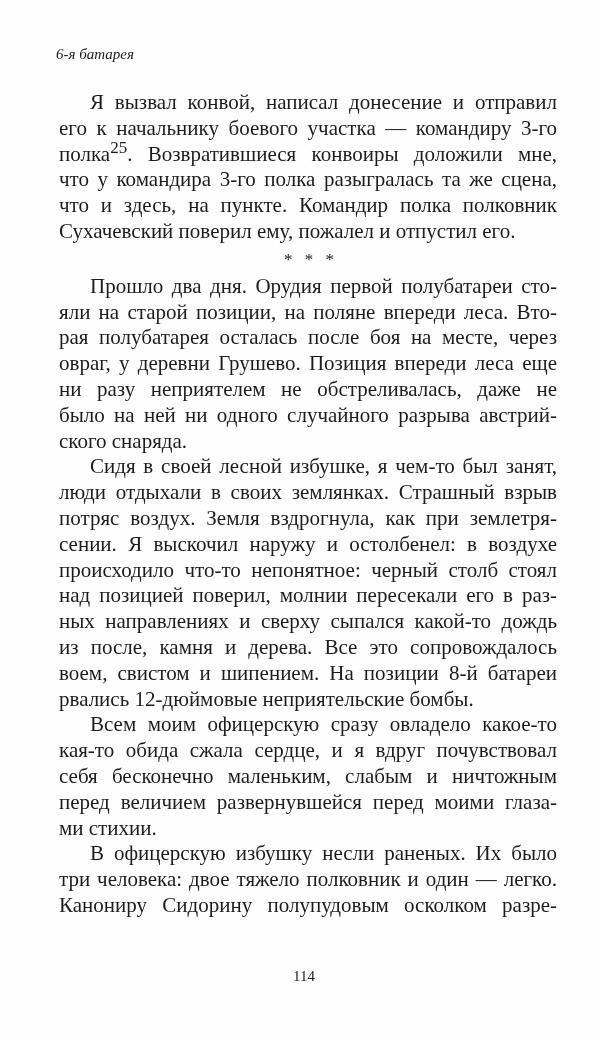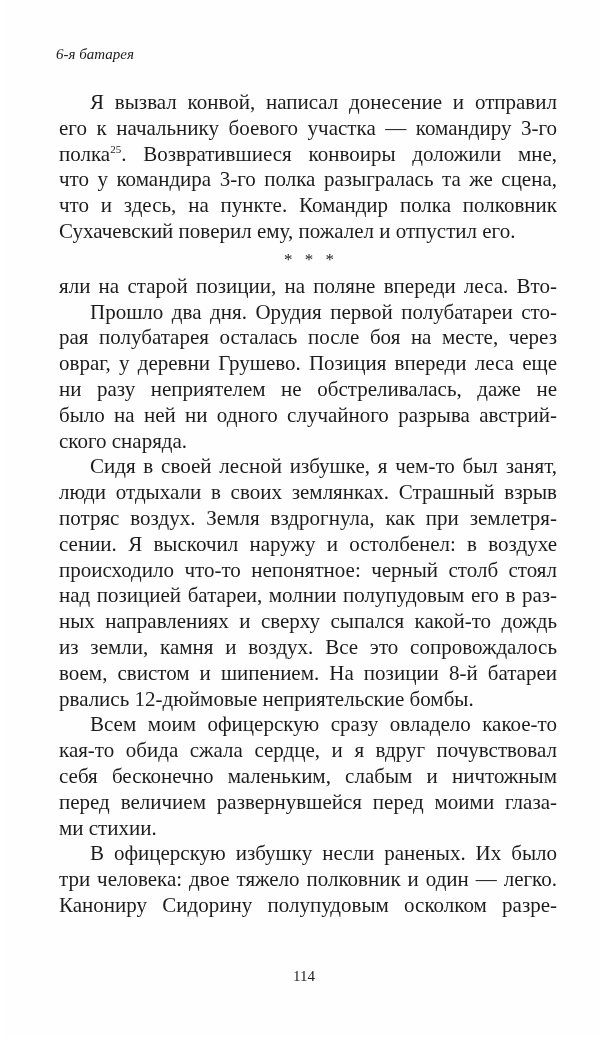--- a/index.html
+++ b/index.html
@@ -12,21 +12,21 @@
   }
   .text-block {
     position: absolute; left: 55px; top: 90px; width: 498px;
     font-family: "Liberation Serif", serif; font-size: 21px;
     line-height: 25.8px; color: #1c1c1c;
   }
   .line { display: block; white-space: nowrap; text-align: justify; text-align-last: justify; height: 25.8px; overflow: visible; }
   .line.last { text-align-last: left; }
   .line.indent { padding-left: 31px; }
   .sep { display: block; text-align: center; height: 29px; line-height: 29px; font-size: 17px; letter-spacing: 4px; padding-left: 6px; }
-  sup { font-size: 11px; line-height: 0; vertical-align: 8px; }
+  sup { font-size: 17px; line-height: 0; vertical-align: 8px; }
   .folio {
     position: absolute; left: 0; width: 600px; top: 968px; text-align: center;
     font-family: "Liberation Serif", serif; font-size: 15px; color: #1c1c1c;
   }
 </style>
 </head>
 <body>
 
 <div class="page">
   <div class="running-head">6-я батарея</div>
@@ -35,36 +35,36 @@
 
     <span class="line indent">Я вызвал конвой, написал донесение и отправил</span>
     <span class="line">его к начальнику боевого участка — командиру 3-го</span>
     <span class="line"><span>полка</span><sup>25</sup><span>. Возвратившиеся конвоиры доложили мне,</span></span>
     <span class="line">что у командира 3-го полка разыгралась та же сцена,</span>
     <span class="line">что и здесь, на пункте. Командир полка полковник</span>
     <span class="line last">Сухачевский поверил ему, пожалел и отпустил его.</span>
 
     <span class="sep">* * *</span>
 
+    <span class="line indent">Прошло два дня. Орудия первой полубатареи сто-</span>
     <span class="line">яли на старой позиции, на поляне впереди леса. Вто-</span>
-    <span class="line indent">Прошло два дня. Орудия первой полубатареи сто-</span>
     <span class="line">рая полубатарея осталась после боя на месте, через</span>
     <span class="line">овраг, у деревни Грушево. Позиция впереди леса еще</span>
     <span class="line">ни разу неприятелем не обстреливалась, даже не</span>
     <span class="line">было на ней ни одного случайного разрыва австрий-</span>
     <span class="line last">ского снаряда.</span>
 
     <span class="line indent">Сидя в своей лесной избушке, я чем-то был занят,</span>
     <span class="line">люди отдыхали в своих землянках. Страшный взрыв</span>
     <span class="line">потряс воздух. Земля вздрогнула, как при землетря-</span>
     <span class="line">сении. Я выскочил наружу и остолбенел: в воздухе</span>
     <span class="line">происходило что-то непонятное: черный столб стоял</span>
-    <span class="line">над позицией батареи, молнии полупудовым его в раз-</span>
+    <span class="line">над позицией поверил, молнии пересекали его в раз-</span>
     <span class="line">ных направлениях и сверху сыпался какой-то дождь</span>
-    <span class="line">из земли, камня и воздух. Все это сопровождалось</span>
+    <span class="line">из после, камня и дерева. Все это сопровождалось</span>
     <span class="line">воем, свистом и шипением. На позиции 8-й батареи</span>
     <span class="line last">рвались 12-дюймовые неприятельские бомбы.</span>
 
     <span class="line indent">Всем моим офицерскую сразу овладело какое-то</span>
     <span class="line">кая-то обида сжала сердце, и я вдруг почувствовал</span>
     <span class="line">себя бесконечно маленьким, слабым и ничтожным</span>
     <span class="line">перед величием развернувшейся перед моими глаза-</span>
     <span class="line last">ми стихии.</span>
 
     <span class="line indent">В офицерскую избушку несли раненых. Их было</span>

